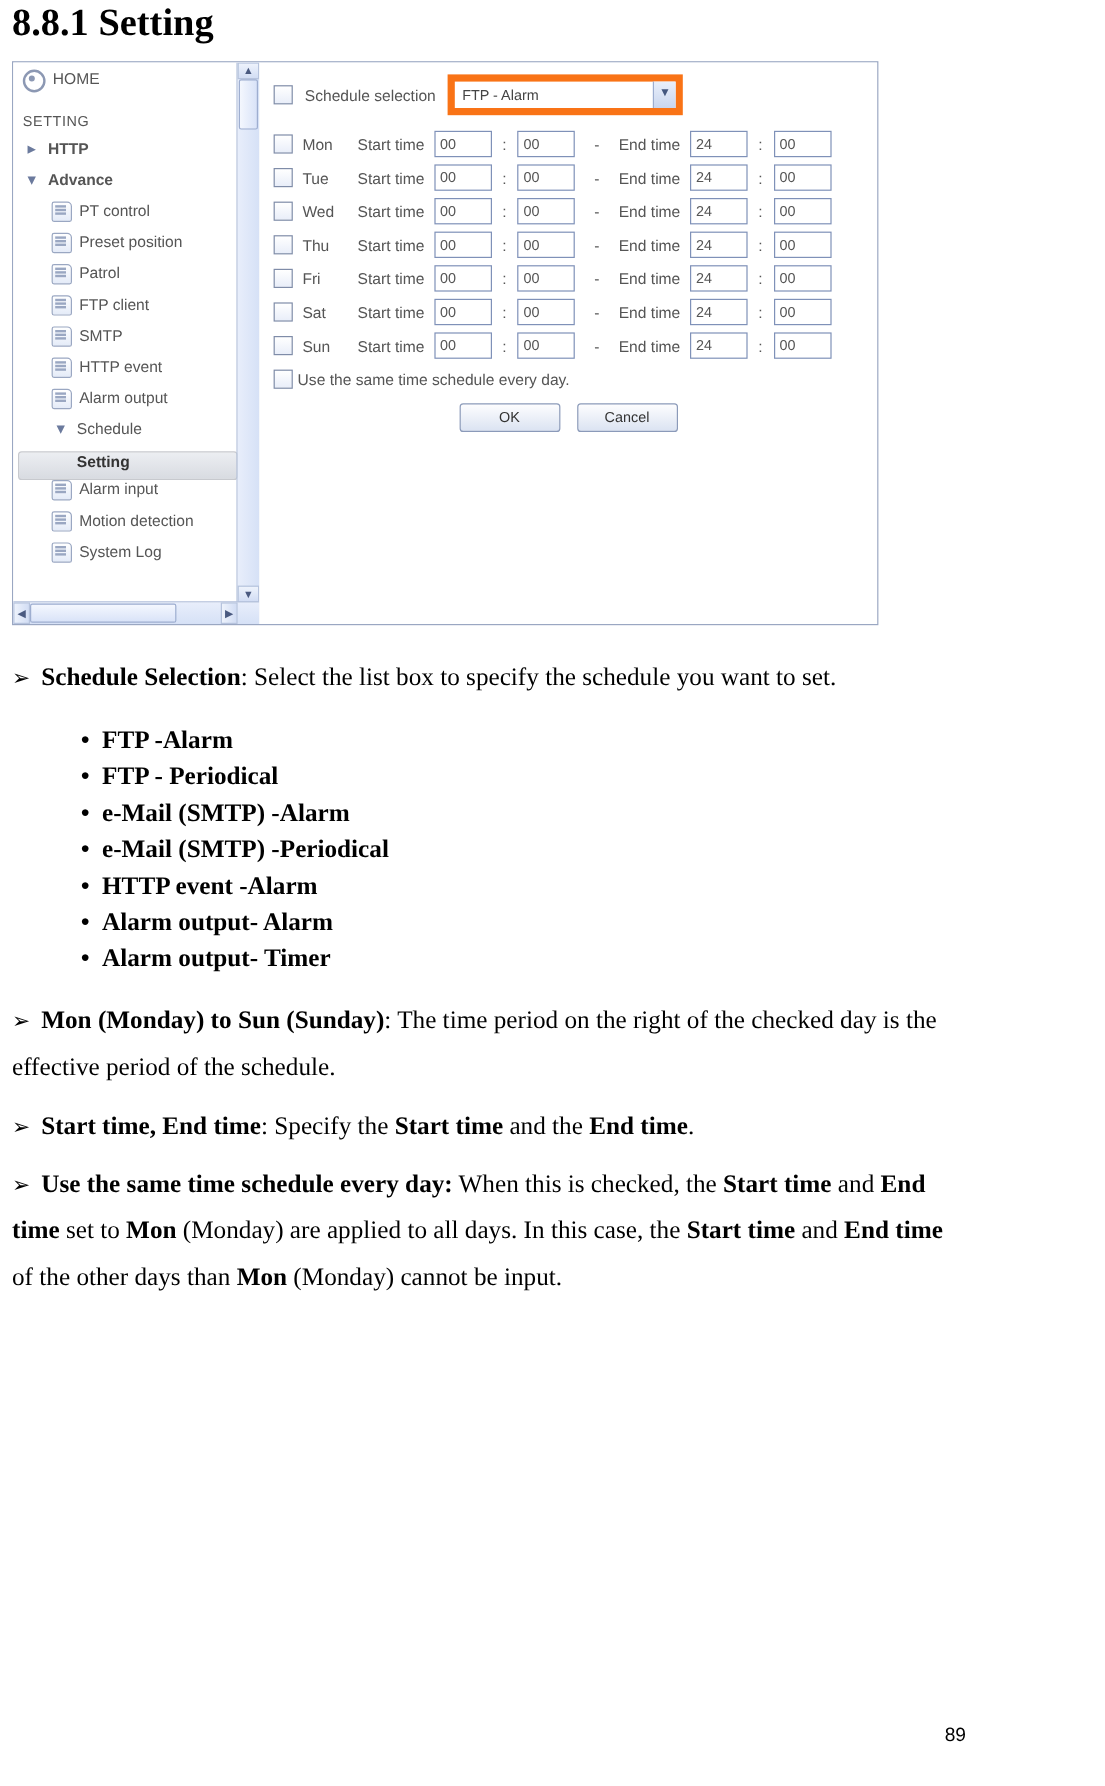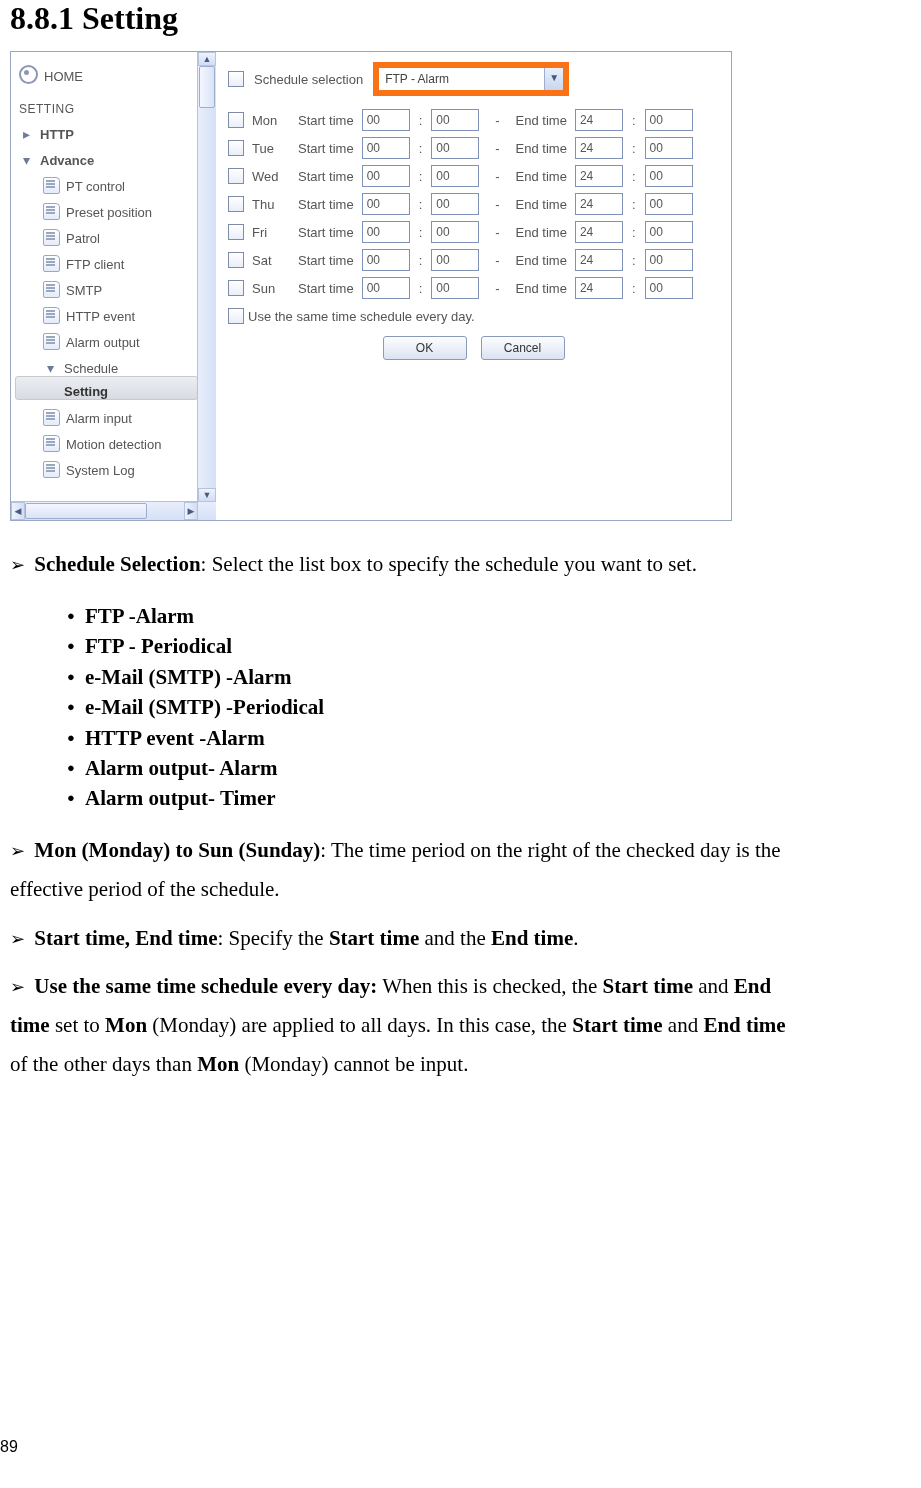--- a/index.html
+++ b/index.html
@@ -108,21 +108,21 @@
   }
 
   .sidebar-inner {
     position: absolute;
     left: 0; top: 0;
     right: 18px;
     padding: 6px 0 0 4px;
   }
   .nav-row {
     display: flex;
-    align-items: flex-end;
+    align-items: flex-start;
     height: 26px;
     padding-left: 4px;
     gap: 6px;
     white-space: nowrap;
   }
   .nav-row.child { padding-left: 28px; }
   .nav-row.heading {
     font-weight: normal;
     color: #555;
     font-size: 12px;
@@ -271,22 +271,22 @@
     font-size:13px;
     top:6px;
   }
   .tri { font-family: Arial, sans-serif; font-size:18px; margin-right:4px; }
   .para { margin: 10px 0; }
   b { font-weight: bold; }
 
   .page-num{
     position:absolute;
     bottom: 32px;
-    left:0; right:0;
-    text-align:left;
+    left:12px; right:0;
+    text-align:right;
     font-family: Arial, sans-serif;
     font-size:16px;
   }
 </style>
 </head>
 <body>
 <div class="page">
 
 <h1 class="title">8.8.1 Setting</h1>
 

